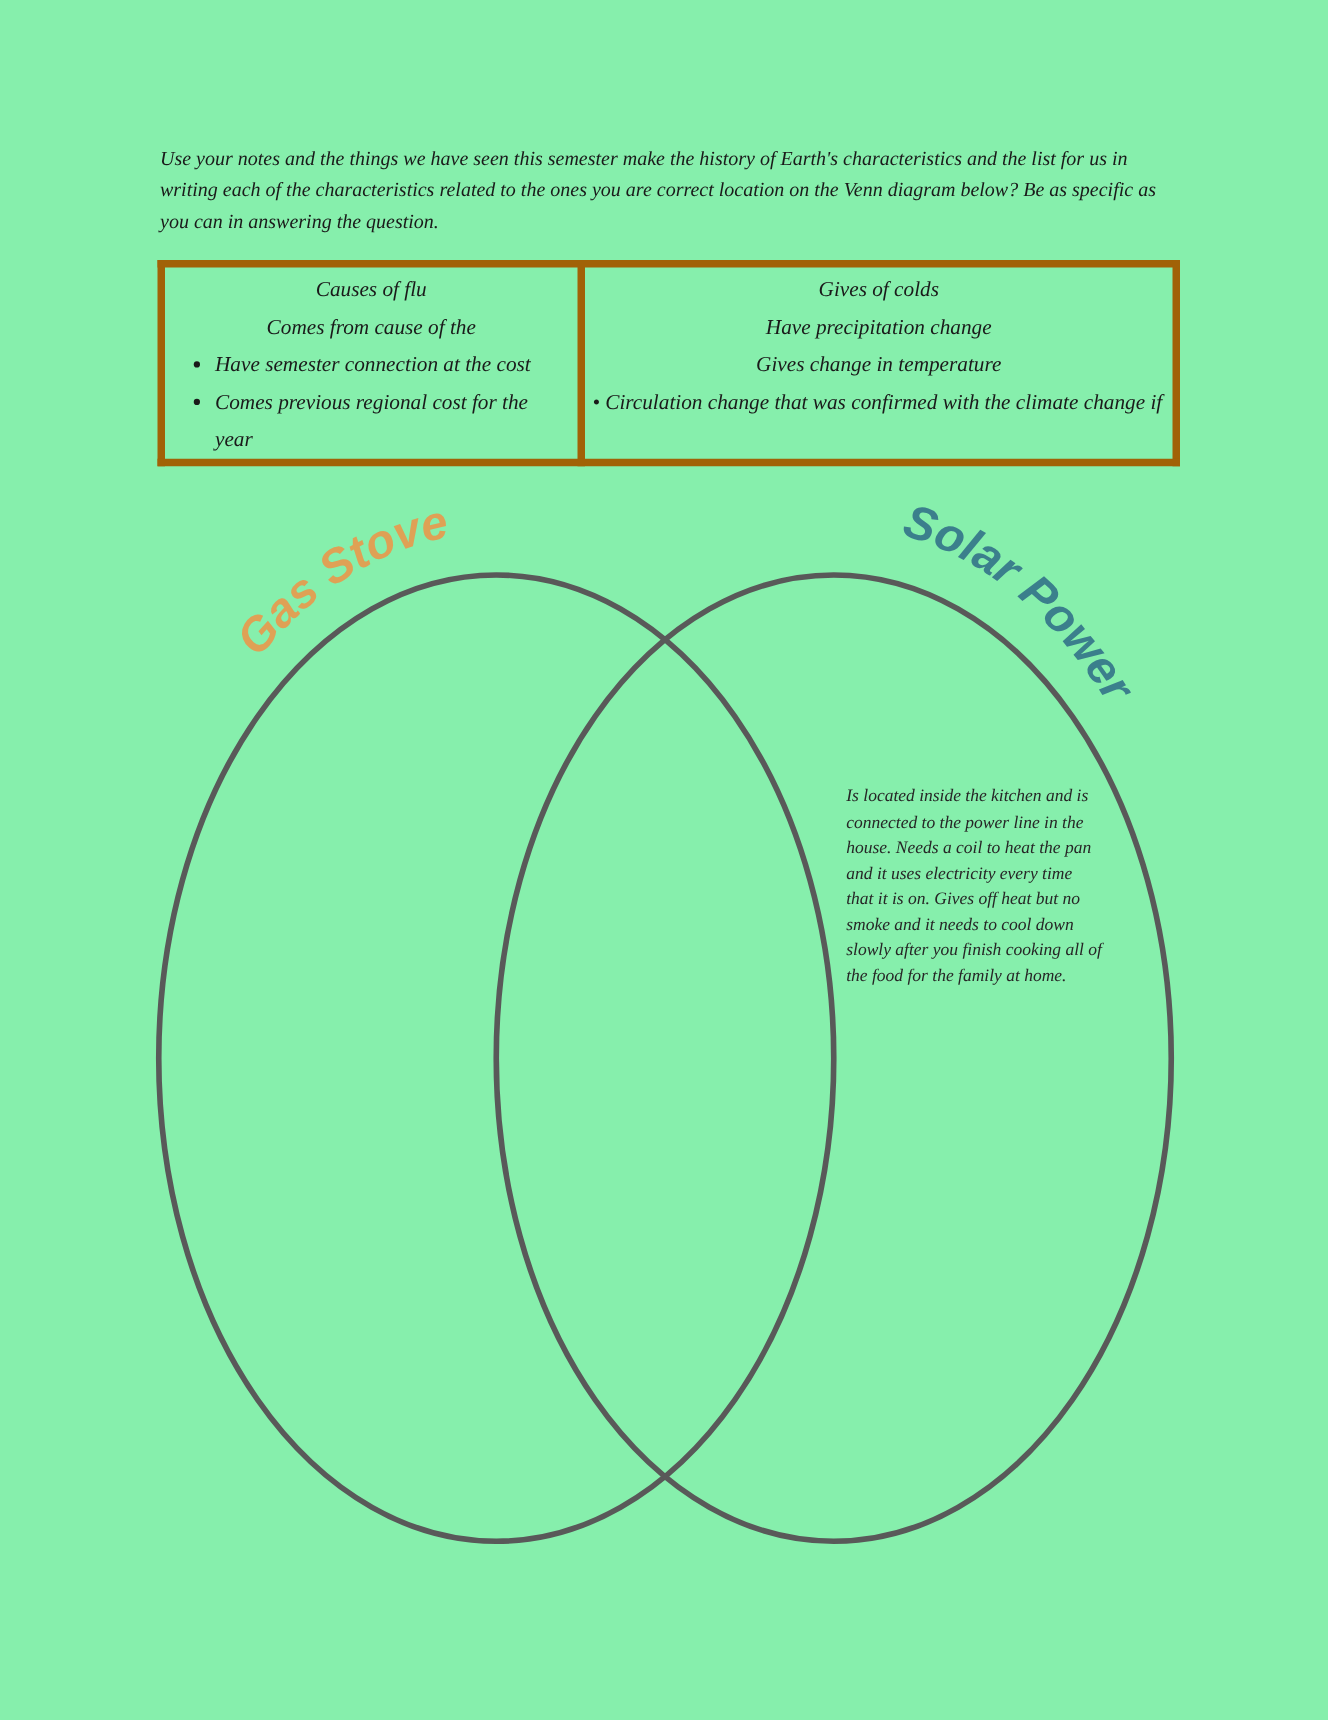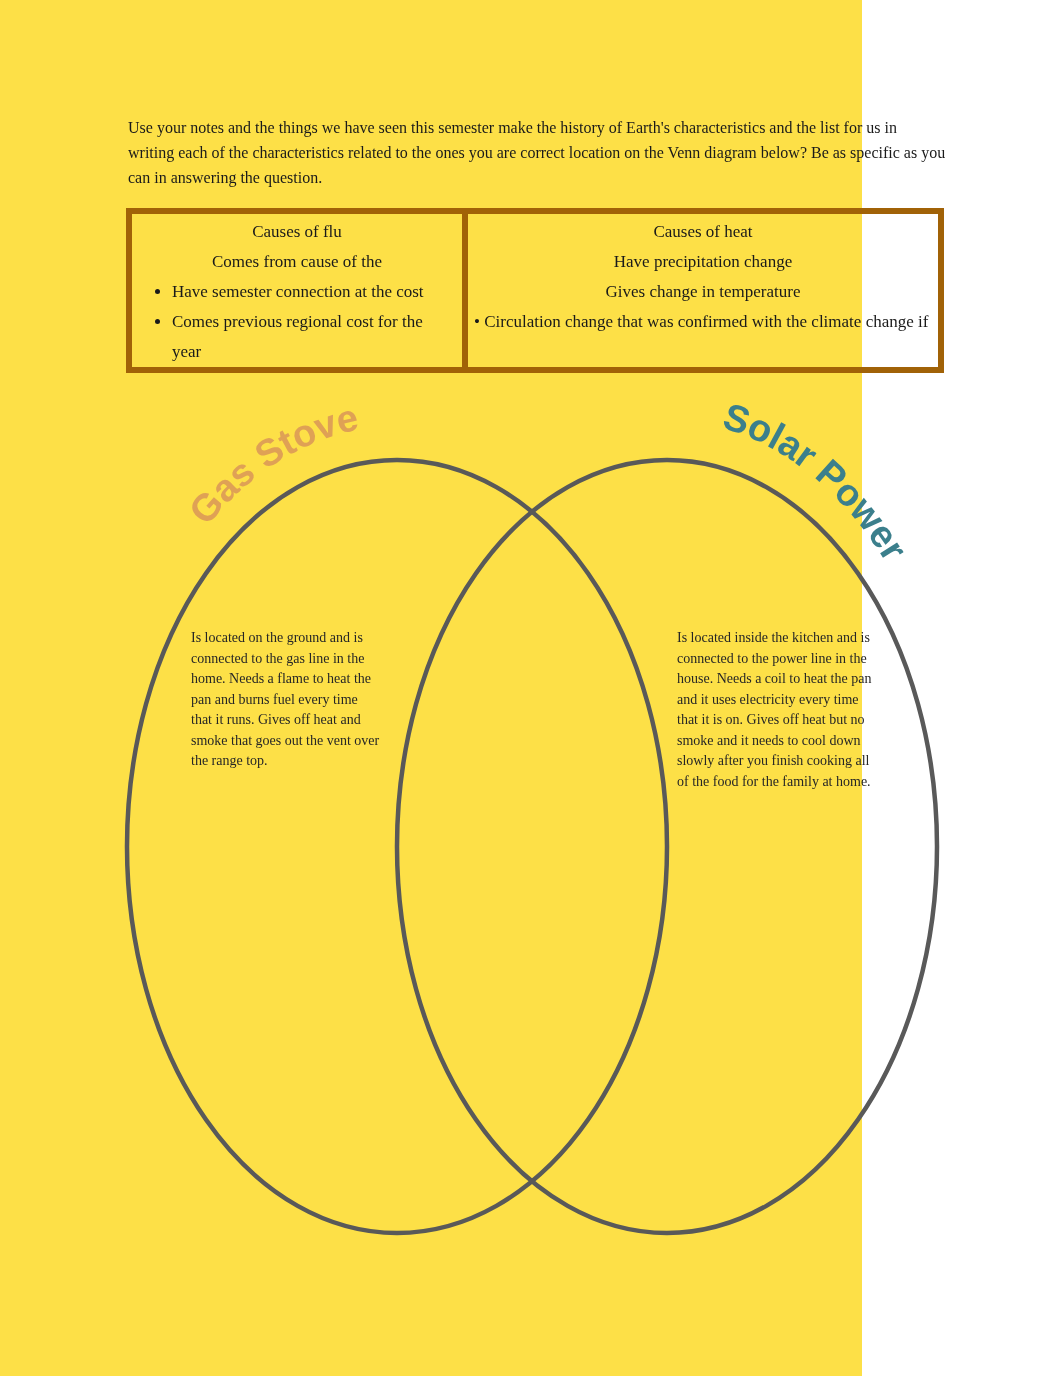--- a/index.html
+++ b/index.html
@@ -1,19 +1,19 @@
 <!DOCTYPE html>
 <html><head>
 <meta charset="utf-8">
 <title>Compare and Contrast Venn Diagram Worksheet</title>
 <style>
   html,body{margin:0;padding:0;background:#ffffff;}
   body{width:1062px;height:1376px;position:relative;overflow:hidden;
        font-family:"Liberation Serif","DejaVu Serif",serif;color:#1a1a1a;}
-  .page{position:absolute;left:0;top:0;width:862px;height:1376px;background:#fde047;}
+  .page{position:absolute;left:0;top:0;width:1062px;height:1376px;background:#86efac;font-style:italic;}
 
   
   #prompt{position:absolute;left:128px;top:115px;width:818px;
           font-size:16px;line-height:25px;text-align:left;}
 
   
   .cmp{position:absolute;left:126px;top:208px;width:812px;
        border-collapse:collapse;table-layout:fixed;}
   .cmp td{border:6px solid #a16207;font-size:17px;line-height:30px;
           padding:3px 6px 0px 6px;vertical-align:top;}
@@ -52,21 +52,21 @@
     <tr>
       <td class="c1">
         <p class="ctr">Causes of flu</p>
         <p class="ctr">Comes from cause of the</p>
         <ul>
           <li>Have semester connection at the cost</li>
           <li>Comes previous regional cost for the year</li>
         </ul>
       </td>
       <td class="c2">
-        <p class="ctr">Causes of heat</p>
+        <p class="ctr">Gives of colds</p>
         <p class="ctr">Have precipitation change</p>
         <p class="ctr">Gives change in temperature</p>
         <p class="bul">Circulation change that was confirmed with the climate change if</p>
       </td>
     </tr>
     </tbody>
   </table>
 
   <svg class="venn" viewBox="0 0 1062 1376">
     <defs>
@@ -78,16 +78,15 @@
     <ellipse cx="397" cy="846.5" rx="270" ry="386.5" fill="none" stroke="#595959" stroke-width="4.5"></ellipse>
     <ellipse cx="667" cy="846.5" rx="270" ry="386.5" fill="none" stroke="#595959" stroke-width="4.5"></ellipse>
     <text class="vlabel" id="label-left">
       <textPath href="#arcLeft" startOffset="50%" text-anchor="middle">Gas Stove</textPath>
     </text>
     <text class="vlabel" id="label-right">
       <textPath href="#arcRight" startOffset="50%" text-anchor="middle">Solar Power</textPath>
     </text>
   </svg>
 
-  <div class="vtext" id="text-left">Is located on the ground and is connected to the gas line in the home. Needs a flame to heat the pan and burns fuel every time that it runs. Gives off heat and smoke that goes out the vent over the range top.</div>
   <div class="vtext" id="text-right">Is located inside the kitchen and is connected to the power line in the house. Needs a coil to heat the pan and it uses electricity every time that it is on. Gives off heat but no smoke and it needs to cool down slowly after you finish cooking all of the food for the family at home.</div>
 
 </div>
 
 </body></html>

